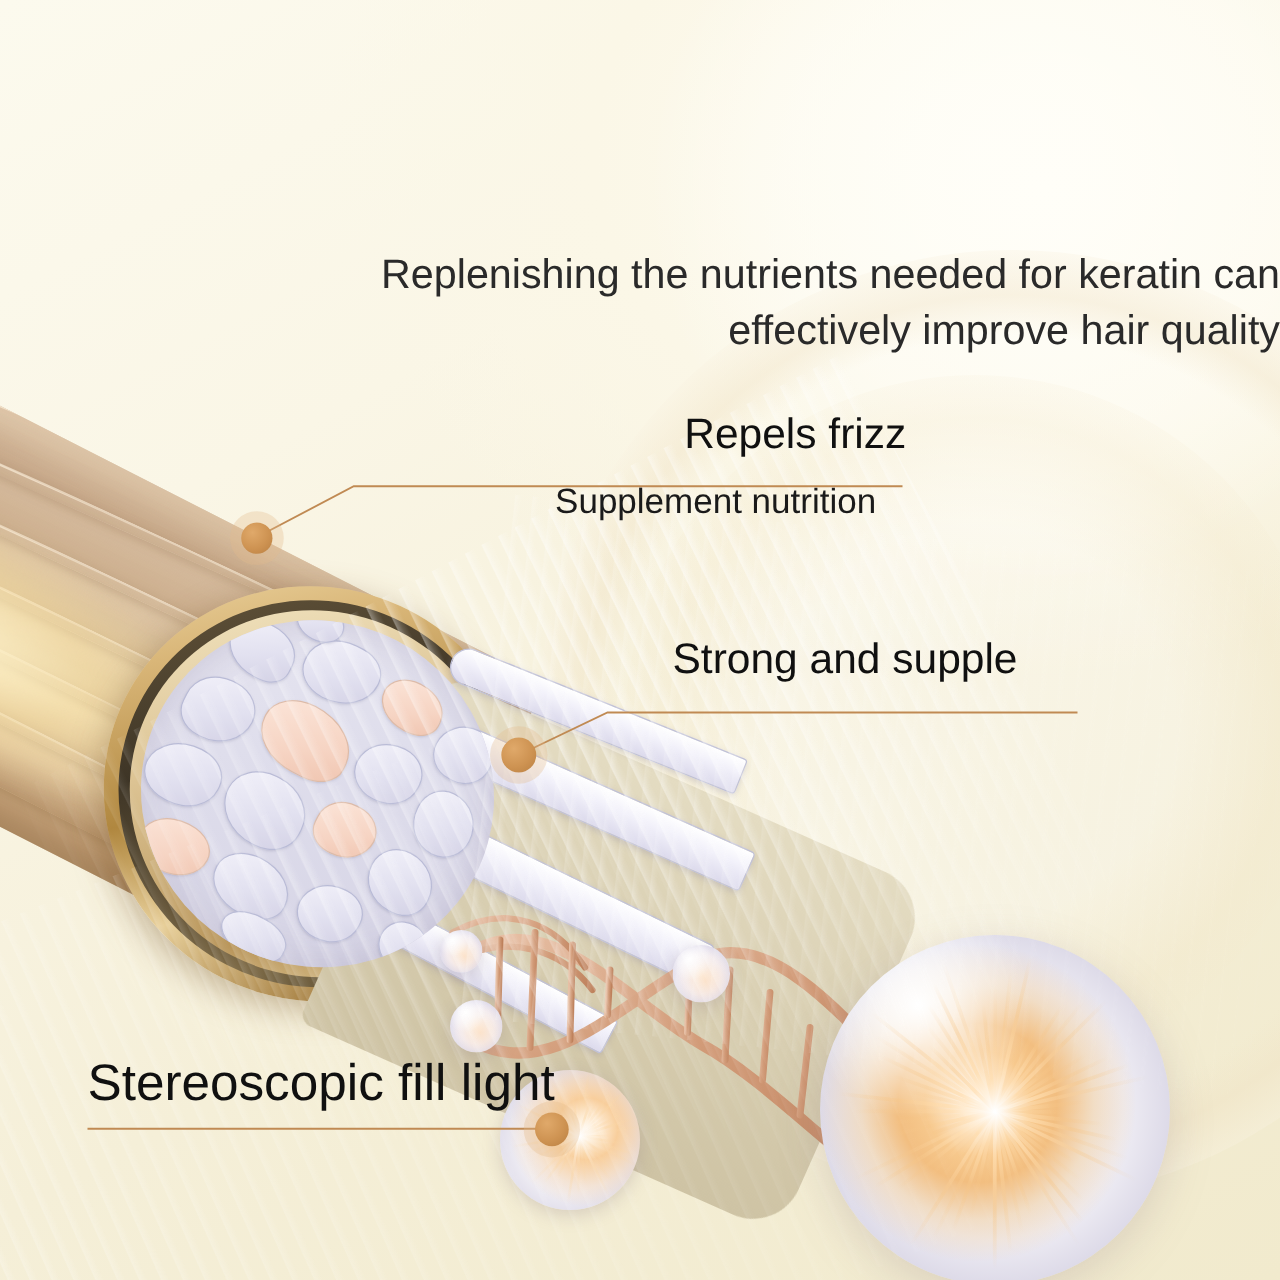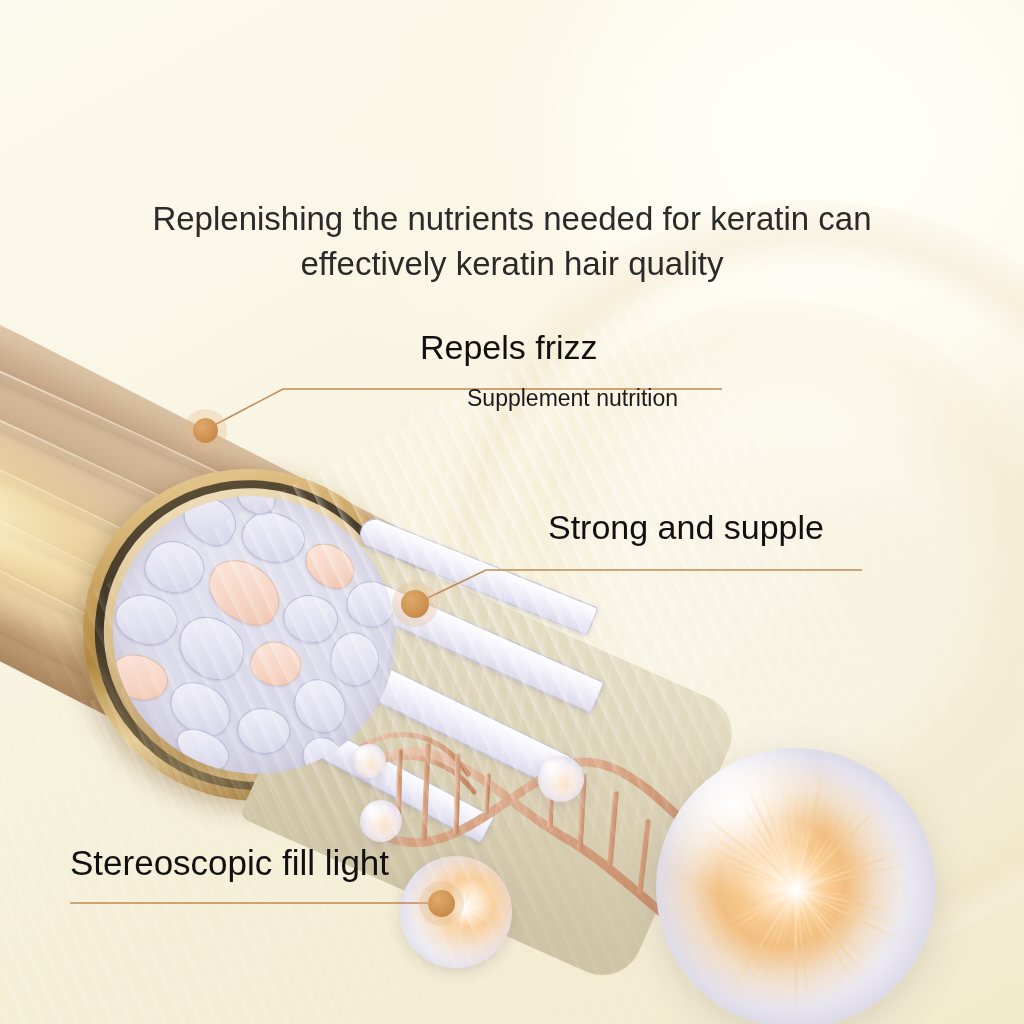--- a/index.html
+++ b/index.html
@@ -117,21 +117,21 @@
     white-space: nowrap;
   }
   .subhead {
     position: absolute; left: 0; top: 197px; width: 1024px;
     text-align: center;
     font-size: 33px;
     font-weight: 400;
     line-height: 1.35;
     color: #2A2A2A;
   }
-  .subhead span { display: block; }
+  .subhead span { display: block; text-align: right; }
 
   
   .illus { position: absolute; inset: 0; }
 
   .shaft {
     position: absolute;
     left: -210px; top: 236px;
     width: 660px; height: 300px;
     transform: rotate(27deg);
     transform-origin: 0 50%;
@@ -280,21 +280,21 @@
   .callout { position: absolute; }
   .callout .c-title {
     font-size: 34px; font-weight: 400; color: #101010; white-space: nowrap;
     line-height: 1.05;
   }
   .callout .c-rule {
     height: 1.4px; margin: 9px 0 7px 0;
     background: linear-gradient(90deg, #B5norm 0%, #B5884F 0%, #C79A5E 50%, #D2A870 100%);
   }
   .callout .c-sub {
-    font-size: 23px; font-weight: 400; color: #1A1A1A; white-space: nowrap;
+    font-size: 28px; font-weight: 400; color: #1A1A1A; white-space: nowrap;
     line-height: 1.15;
   }
 
   .dot {
     position: absolute; border-radius: 50%;
     background: radial-gradient(circle at 36% 32%, #E0A96A 0%, #CE9352 55%, #B97F41 100%);
     box-shadow: 0 0 0 9px rgba(226,186,140,.32);
   }
 
   .conn { position: absolute; overflow: visible; pointer-events: none; }
@@ -494,41 +494,41 @@
       </div>
   </div>
 
   <div class="rays"></div>
   <div class="rays-2"></div>
   <div class="rays-right"></div>
 
 
   <div class="subhead">
     <span>Replenishing the nutrients needed for keratin can</span>
-    <span>effectively keratin hair quality</span>
+    <span>effectively improve hair quality</span>
   </div>
 
   <svg class="conn" style="left:0;top:0;width:1024px;height:1024px">
     <polyline points="205,430 283,389 722,389" fill="none" stroke="#C08A53" stroke-width="1.5"></polyline>
     <polyline points="415,604 486,570 862,570" fill="none" stroke="#C08A53" stroke-width="1.5"></polyline>
     <line x1="70" y1="903" x2="446" y2="903" stroke="#C08A53" stroke-width="1.5"></line>
   </svg>
 
   <div class="callout" style="left:420px;top:330px;width:305px">
-    <div class="c-title" style="text-align:left">Repels frizz</div>
+    <div class="c-title" style="text-align:right">Repels frizz</div>
     <div class="c-rule" style="visibility:hidden"></div>
     <div class="c-sub" style="text-align:center;margin-top:9px">Supplement nutrition</div>
   </div>
   <div class="dot" style="left:193px;top:418px;width:25px;height:25px"></div>
 
-  <div class="callout" style="left:498px;top:510px;width:376px">
+  <div class="callout" style="left:488px;top:510px;width:376px">
     <div class="c-title" style="text-align:center">Strong and supple</div>
     <div class="c-rule" style="visibility:hidden"></div>
   </div>
   <div class="dot" style="left:401px;top:590px;width:28px;height:28px"></div>
 
   <div class="callout" style="left:70px;top:845px;width:376px">
-    <div class="c-title" style="font-size:35px">Stereoscopic fill light</div>
+    <div class="c-title" style="font-size:41px">Stereoscopic fill light</div>
     <div class="c-rule" style="visibility:hidden"></div>
   </div>
   <div class="dot" style="left:428px;top:890px;width:27px;height:27px"></div>
 
 </div>
 
 </body></html>

